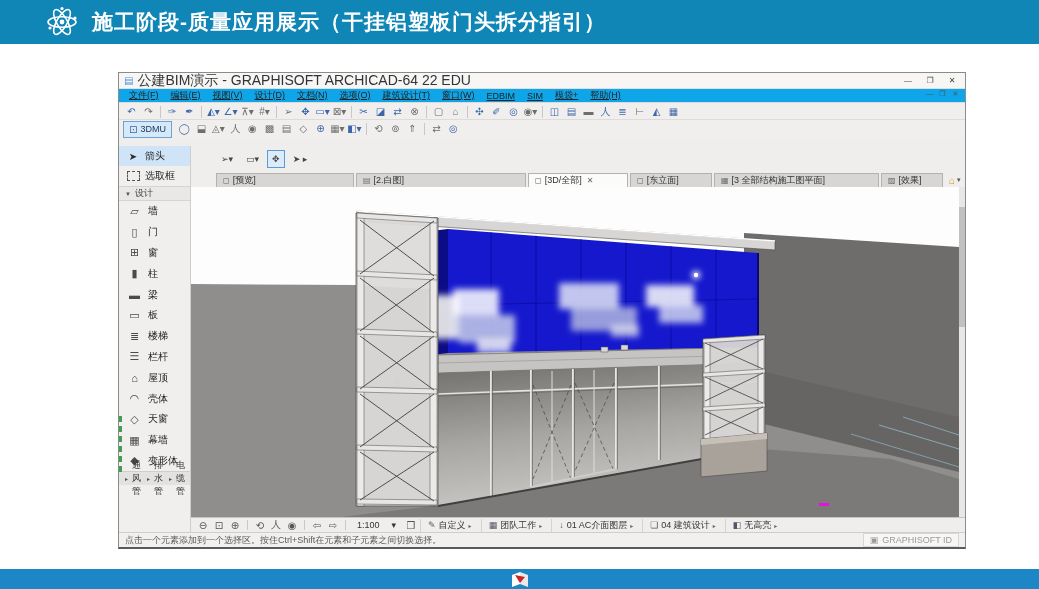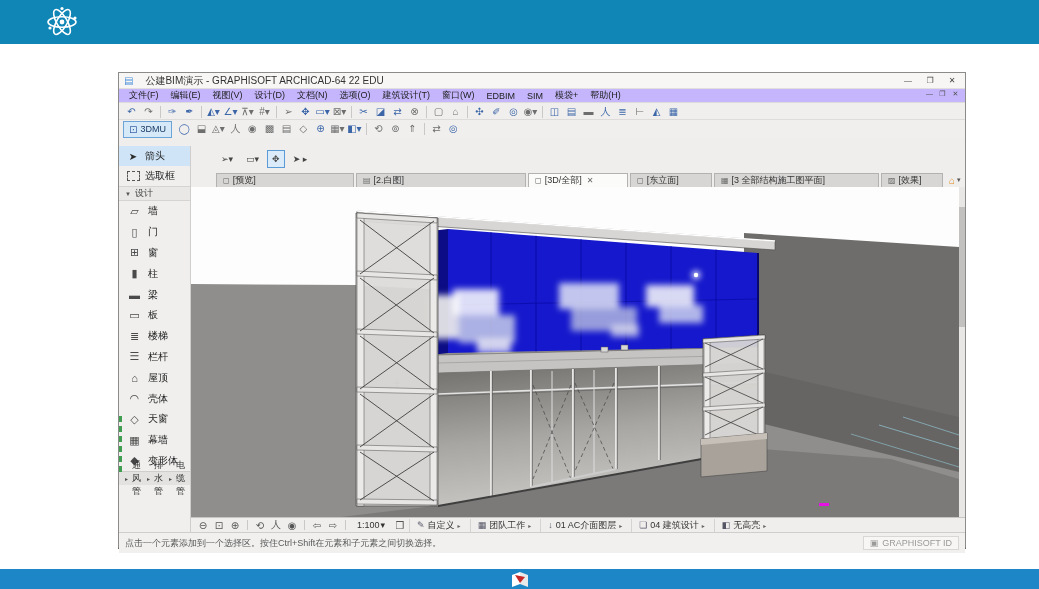--- a/index.html
+++ b/index.html
@@ -9,25 +9,25 @@
   
   .slide-header{position:absolute;left:0;top:0;width:100%;height:44px;background:#0f86b6;display:flex;align-items:center;}
   .atom{margin-left:44px;flex:0 0 auto;}
   .slide-title{color:#fff;font-size:21px;font-weight:600;letter-spacing:1px;margin:0 0 0 12px;white-space:nowrap;}
   .slide-footer{position:absolute;left:0;bottom:0;width:100%;height:20px;background:#1d86c6;display:flex;align-items:center;justify-content:center;}
 
   
   .app{position:absolute;left:118px;top:72px;width:846px;height:474px;background:#efeeed;border:1px solid #8b8b8a;border-bottom:2px solid #5a5a5a;font-size:9px;color:#222;}
   .titlebar{position:absolute;left:0;top:0;right:0;height:16px;background:#f7f6f5;display:flex;align-items:center;padding:0 2px;border-bottom:1px solid #e0dfde;box-sizing:border-box;}
   .doc-ico{color:#4a90d9;font-size:10px;margin:0 4px 0 3px;}
-  .t-title{color:#333;font-size:10px;margin-left:8px;}
+  .t-title{color:#333;font-size:14px;}
   .win-ctrls{margin-left:auto;display:flex;}
   .win-ctrls span{width:22px;text-align:center;font-size:8px;color:#444;cursor:default;}
 
-  .menubar{position:absolute;left:0;top:16px;right:0;height:13px;display:flex;align-items:center;padding-left:4px;background:#c4b5fd;}
+  .menubar{position:absolute;left:0;top:16px;right:0;height:13px;display:flex;align-items:center;padding-left:4px;background:#0ea5e9;text-decoration:underline;}
   .menu-item{padding:0 6px;font-size:9px;color:#222;}
   .child-ctrls{margin-left:auto;display:flex;padding-right:3px;}
   .child-ctrls span{width:13px;text-align:center;font-size:7px;color:#555;}
 
   .toolbar{position:absolute;left:0;right:0;display:flex;align-items:center;padding-left:4px;background:#f0efee;border-top:1px solid #dddcdb;}
   .tb1{top:29px;height:17px;}
   .tb2{top:46px;height:18px;}
   .tb-icon{display:inline-flex;align-items:center;justify-content:center;min-width:17px;height:15px;font-size:10px;line-height:1;}
   .c-blue{color:#3c66a8;} .c-gray{color:#6e6e6e;}
   .sep{min-width:1px;width:1px;height:12px;background:#c9c8c7;margin:0 3px;padding:0;}
@@ -67,44 +67,45 @@
   
   .viewport{position:absolute;left:72px;top:114px;width:768px;height:330px;background:#fdfdfd;overflow:hidden;}
   .viewport svg{display:block;}
   .vscroll{position:absolute;left:840px;top:114px;width:6px;height:330px;background:#e8e7e6;}
   .vscroll .thumb{position:absolute;left:0;top:20px;width:6px;height:120px;background:#c2c1c0;}
 
   
   .quickbar{position:absolute;left:72px;top:444px;right:0;height:15px;background:#efeeed;border-top:1px solid #c6c5c4;display:flex;align-items:center;gap:2px;padding-left:5px;font-size:9px;color:#333;box-sizing:border-box;}
   .qb-icon{display:inline-flex;align-items:center;justify-content:center;min-width:14px;height:13px;font-size:10px;color:#555;}
   .qb-icon.sep{min-width:1px;width:1px;height:10px;background:#c9c8c7;margin:0 3px;}
-  .qb-scale{display:flex;align-items:center;gap:1px;padding:0 6px;}
+  .qb-scale{display:flex;align-items:center;gap:12px;padding:0 6px;}
   .qb-dd{display:flex;align-items:center;gap:3px;padding:0 7px;border-left:1px solid #d4d3d2;height:13px;white-space:nowrap;}
   .qb-dd .qd-ico{font-size:9px;color:#556;}
   .qb-dd .qd-arr{font-size:6px;color:#666;}
-  .hintbar{position:absolute;left:0;top:459px;right:0;height:21px;background:#f1f0ef;border-top:1px solid #cfcecd;display:flex;align-items:center;padding:0 6px;font-size:9px;color:#5a5a5a;box-sizing:border-box;}
+  .hintbar{position:absolute;left:0;top:459px;right:0;height:15px;background:#f1f0ef;border-top:1px solid #cfcecd;display:flex;align-items:center;padding:0 6px;font-size:9px;color:#5a5a5a;box-sizing:border-box;}
   .brand{margin-left:auto;display:flex;align-items:center;gap:4px;color:#9a9a99;font-size:9px;border:1px solid #d8d7d6;background:#f7f6f5;padding:0 6px;height:12px;}
 </style>
 </head>
 <body>
 
 <div class="slide">
 
   <header class="slide-header">
     <svg class="atom" width="36" height="36" viewBox="0 0 36 36">
       <g fill="none" stroke="#ffffff" stroke-width="1.6">
         <ellipse cx="18" cy="18" rx="14" ry="5.2"></ellipse>
         <ellipse cx="18" cy="18" rx="14" ry="5.2" transform="rotate(60 18 18)"></ellipse>
         <ellipse cx="18" cy="18" rx="14" ry="5.2" transform="rotate(120 18 18)"></ellipse>
       </g>
       <circle cx="18" cy="18" r="2.4" fill="#ffffff"></circle>
       <circle cx="31" cy="14" r="1.6" fill="#ffffff"></circle>
       <circle cx="6" cy="24" r="1.6" fill="#ffffff"></circle>
       <circle cx="18" cy="4.5" r="1.6" fill="#ffffff"></circle>
     </svg>
+    <h1 class="slide-title">施工阶段-质量应用展示（干挂铝塑板门头拆分指引）</h1>
   </header>
 
   <div class="app">
 
     <div class="titlebar">
       <span class="doc-ico">▤</span>
       <span class="t-title">公建BIM演示 - GRAPHISOFT ARCHICAD-64 22 EDU</span>
       <span class="win-ctrls">
         <span>—</span>
         <span>❐</span>

